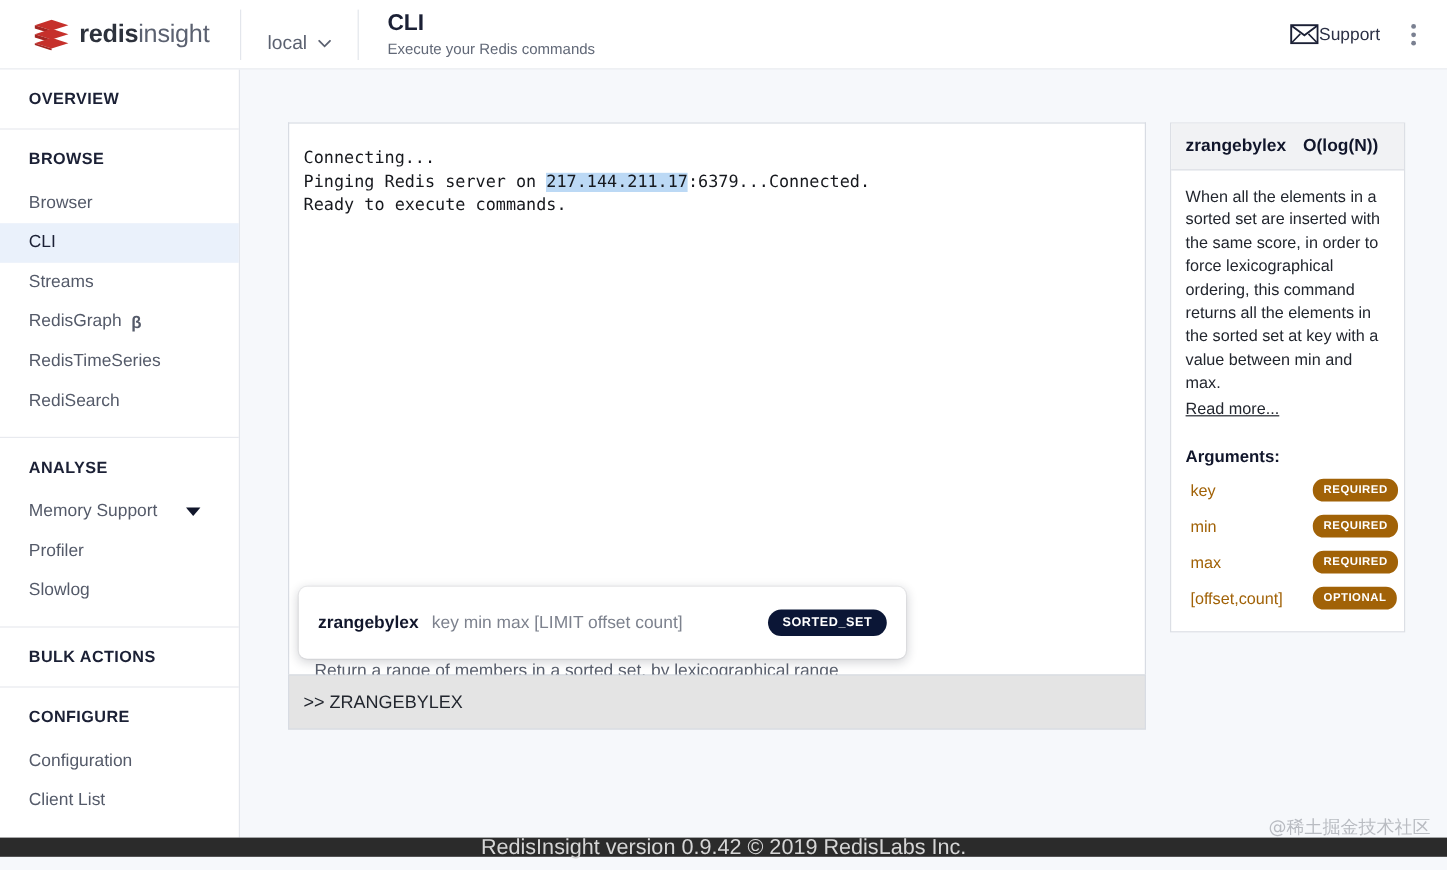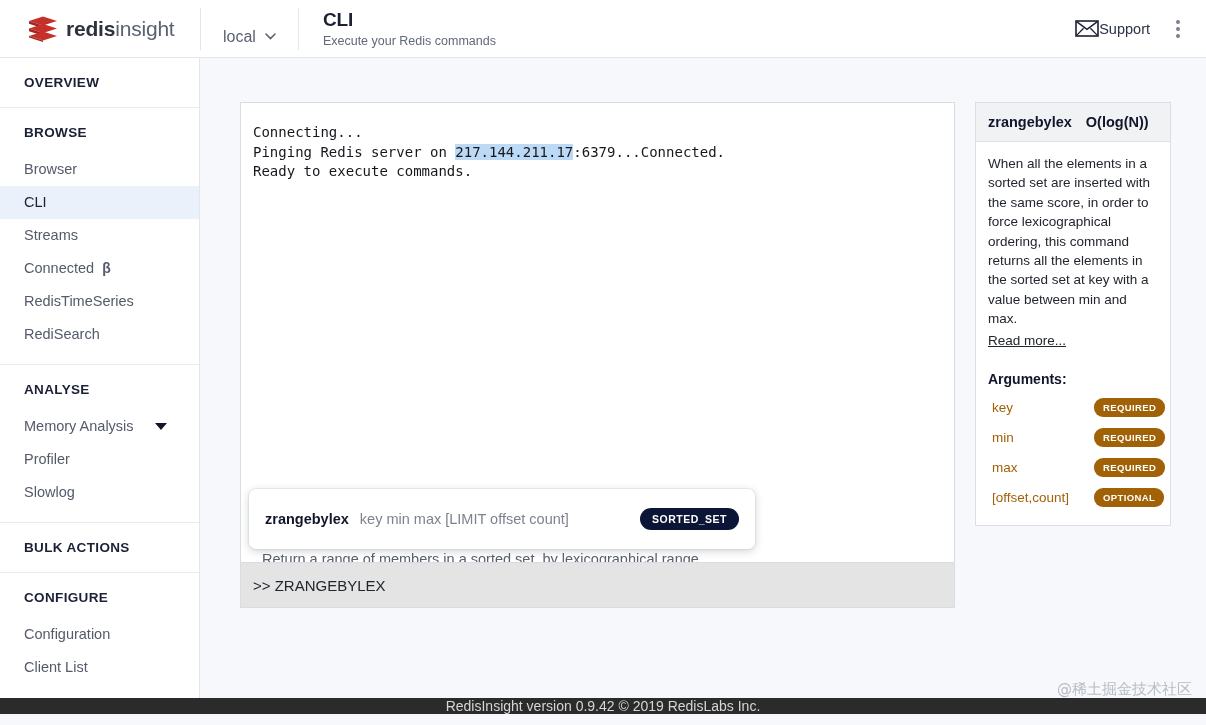--- a/index.html
+++ b/index.html
@@ -334,21 +334,21 @@
     white-space: nowrap;
   }
 
   
   .footer {
     position: absolute;
     left: 0; top: 698px;
     width: 1206px; height: 16px;
     background: #2b2b2b;
     color: #d6d6d6;
-    font-size: 14px;
+    font-size: 18px;
     display: flex;
     align-items: center;
     justify-content: center;
   }
   .watermark {
     position: absolute;
     right: 14px;
     top: 680px;
     font-size: 15px;
     color: #b9bcc2;
@@ -418,35 +418,35 @@
     <div class="nav-item">
         <span>Browser</span>
       </div>
     <div class="nav-item active">
         <span>CLI</span>
       </div>
     <div class="nav-item">
         <span>Streams</span>
       </div>
     <div class="nav-item">
-        <span>Connected</span>
+        <span>RedisGraph</span>
         <span class="beta">β</span>
       </div>
     <div class="nav-item">
         <span>RedisTimeSeries</span>
       </div>
     <div class="nav-item">
         <span>RediSearch</span>
       </div>
   </div>
 
   <div class="nav-group">
     <div class="group-title">ANALYSE</div>
     <div class="nav-item">
-      <span>Memory Analysis</span>
+      <span>Memory Support</span>
       <span class="caret-down"></span>
     </div>
     <div class="nav-item">
         <span>Profiler</span>
       </div>
     <div class="nav-item">
         <span>Slowlog</span>
       </div>
   </div>
 

